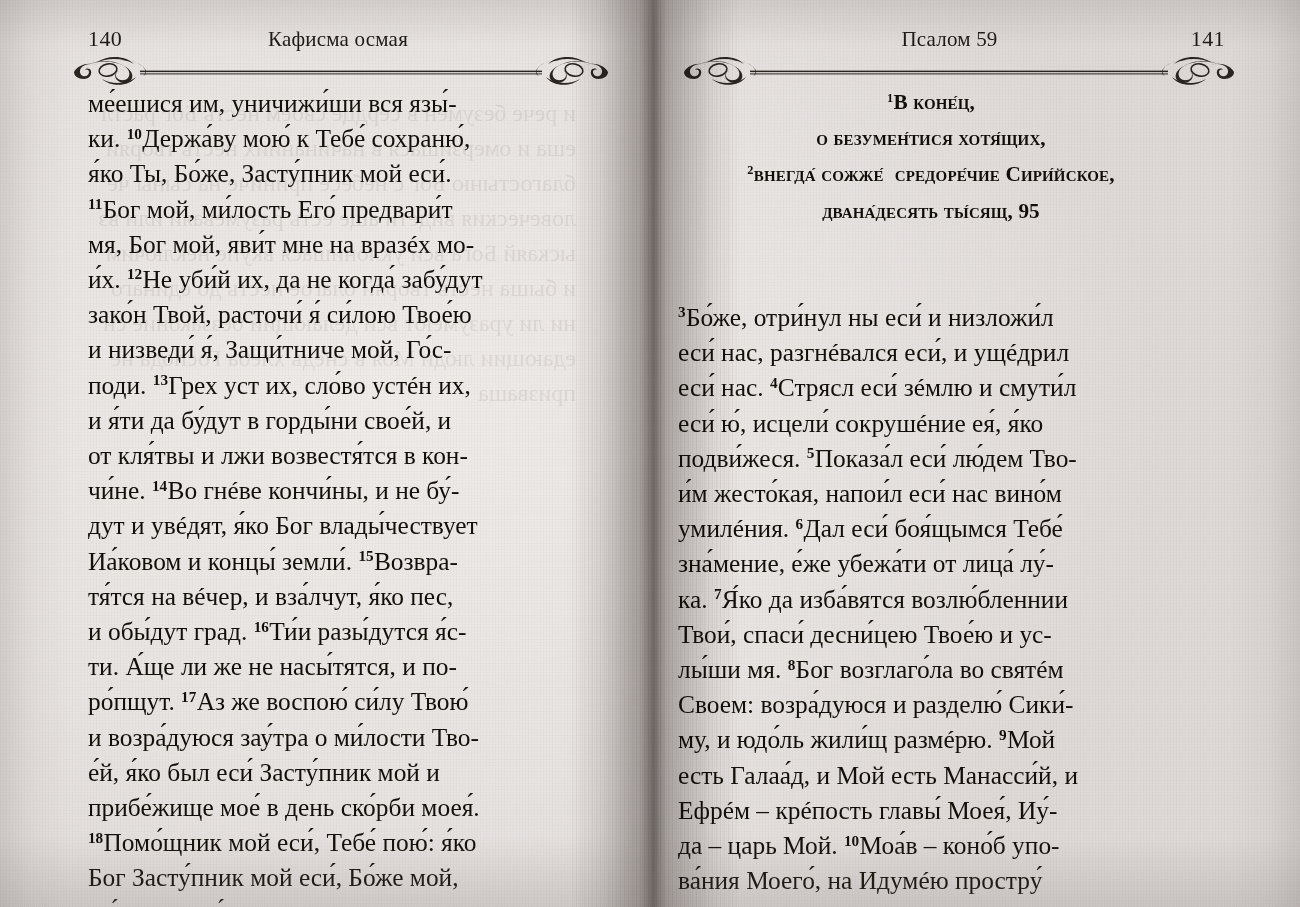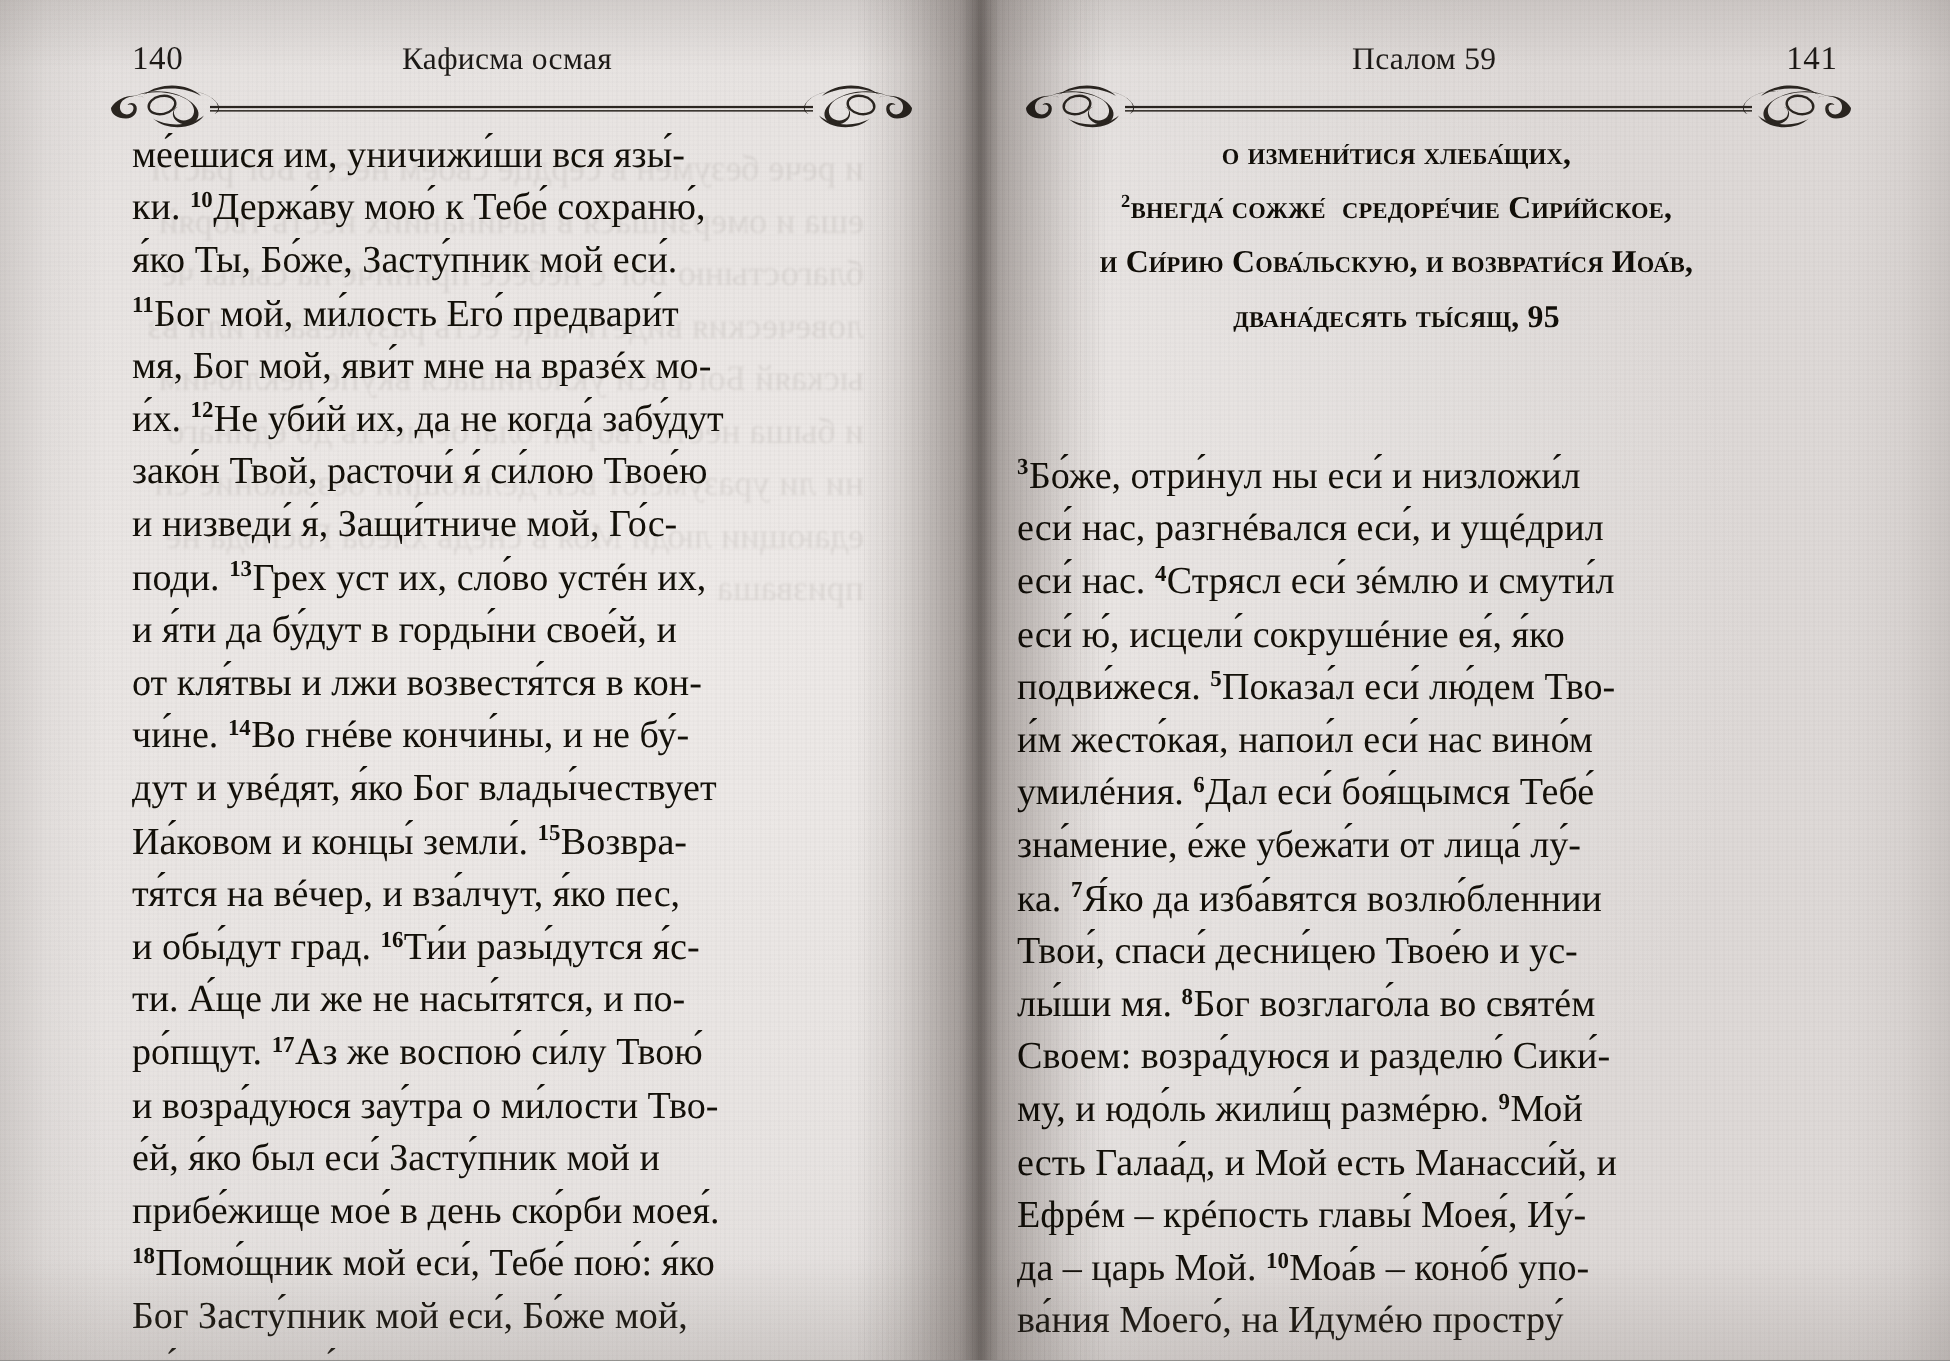--- a/index.html
+++ b/index.html
@@ -256,23 +256,23 @@
             <path d="M44,-11 C54,-14 66,-11 71,-4 C73,-1 72,2 69,3 C72,1 72,-2 70,-5 C65,-11 54,-14 44,-11 Z"></path>
             <ellipse cx="34" cy="-3" rx="9" ry="6" transform="rotate(-12 34 -3)" fill="none" stroke="#2a2520" stroke-width="1.6"></ellipse>
           </g>
           <rect x="70" y="15.6" width="418" height="1.5"></rect>
           <rect x="70" y="18.4" width="418" height="1.0"></rect>
         </g>
       </svg>
     </div>
 
     <div class="superscription">
-        <span class="ln">о измени́тися хлеба́щих,</span>
+        <span class="ln"><sup class="vn">1</sup><span class="big">В</span> коне́ц,</span>
+        <span class="ln">о безумен́тися хотя́щих,</span>
         <span class="ln"><sup class="vn">2</sup>внегда́ сожже́&nbsp; средоре́чие <span class="big">С</span>ири́йское,</span>
-        <span class="ln">и <span class="big">С</span>и́рию <span class="big">С</span>ова́льскую, и возврати́ся <span class="big">И</span>оа́в,</span>
         <span class="ln">двана́десять ты́сящ, <span class="num">95</span></span>
       </div>
 
     <div class="col">
       <p><sup class="vn">3</sup>Бо́же, отри́нул ны еси́ и низложи́л<br>еси́ нас, разгнéвался еси́, и ущéдрил<br>еси́ нас. <sup class="vn">4</sup>Стрясл еси́ зéмлю и смути́л<br>еси́ ю́, исцели́ сокрушéние ея́, я́ко<br>подви́жеся. <sup class="vn">5</sup>Показа́л еси́ лю́дем Тво-<br>и́м жесто́кая, напои́л еси́ нас вино́м<br>умилéния. <sup class="vn">6</sup>Дал еси́ боя́щымся Тебе́<br>зна́мение, е́же убежа́ти от лица́ лу́-<br>ка. <sup class="vn">7</sup>Я́ко да изба́вятся возлю́бленнии<br>Твои́, спаси́ десни́цею Твое́ю и ус-<br>лы́ши мя. <sup class="vn">8</sup>Бог возглаго́ла во святéм<br>Своем: возра́дуюся и разделю́ Сики́-<br>му, и юдо́ль жили́щ размéрю. <sup class="vn">9</sup>Мой<br>есть Галаа́д, и Мой есть Манасси́й, и<br>Ефрéм – крéпость главы́ Моея́, Иу́-<br>да – царь Мой. <sup class="vn">10</sup>Моа́в – коно́б упо-<br>ва́ния Моего́, на Идумéю простру́</p>
     </div>
   </div>
 
   <div class="gutter"></div>
   <div class="gutter-core"></div>

